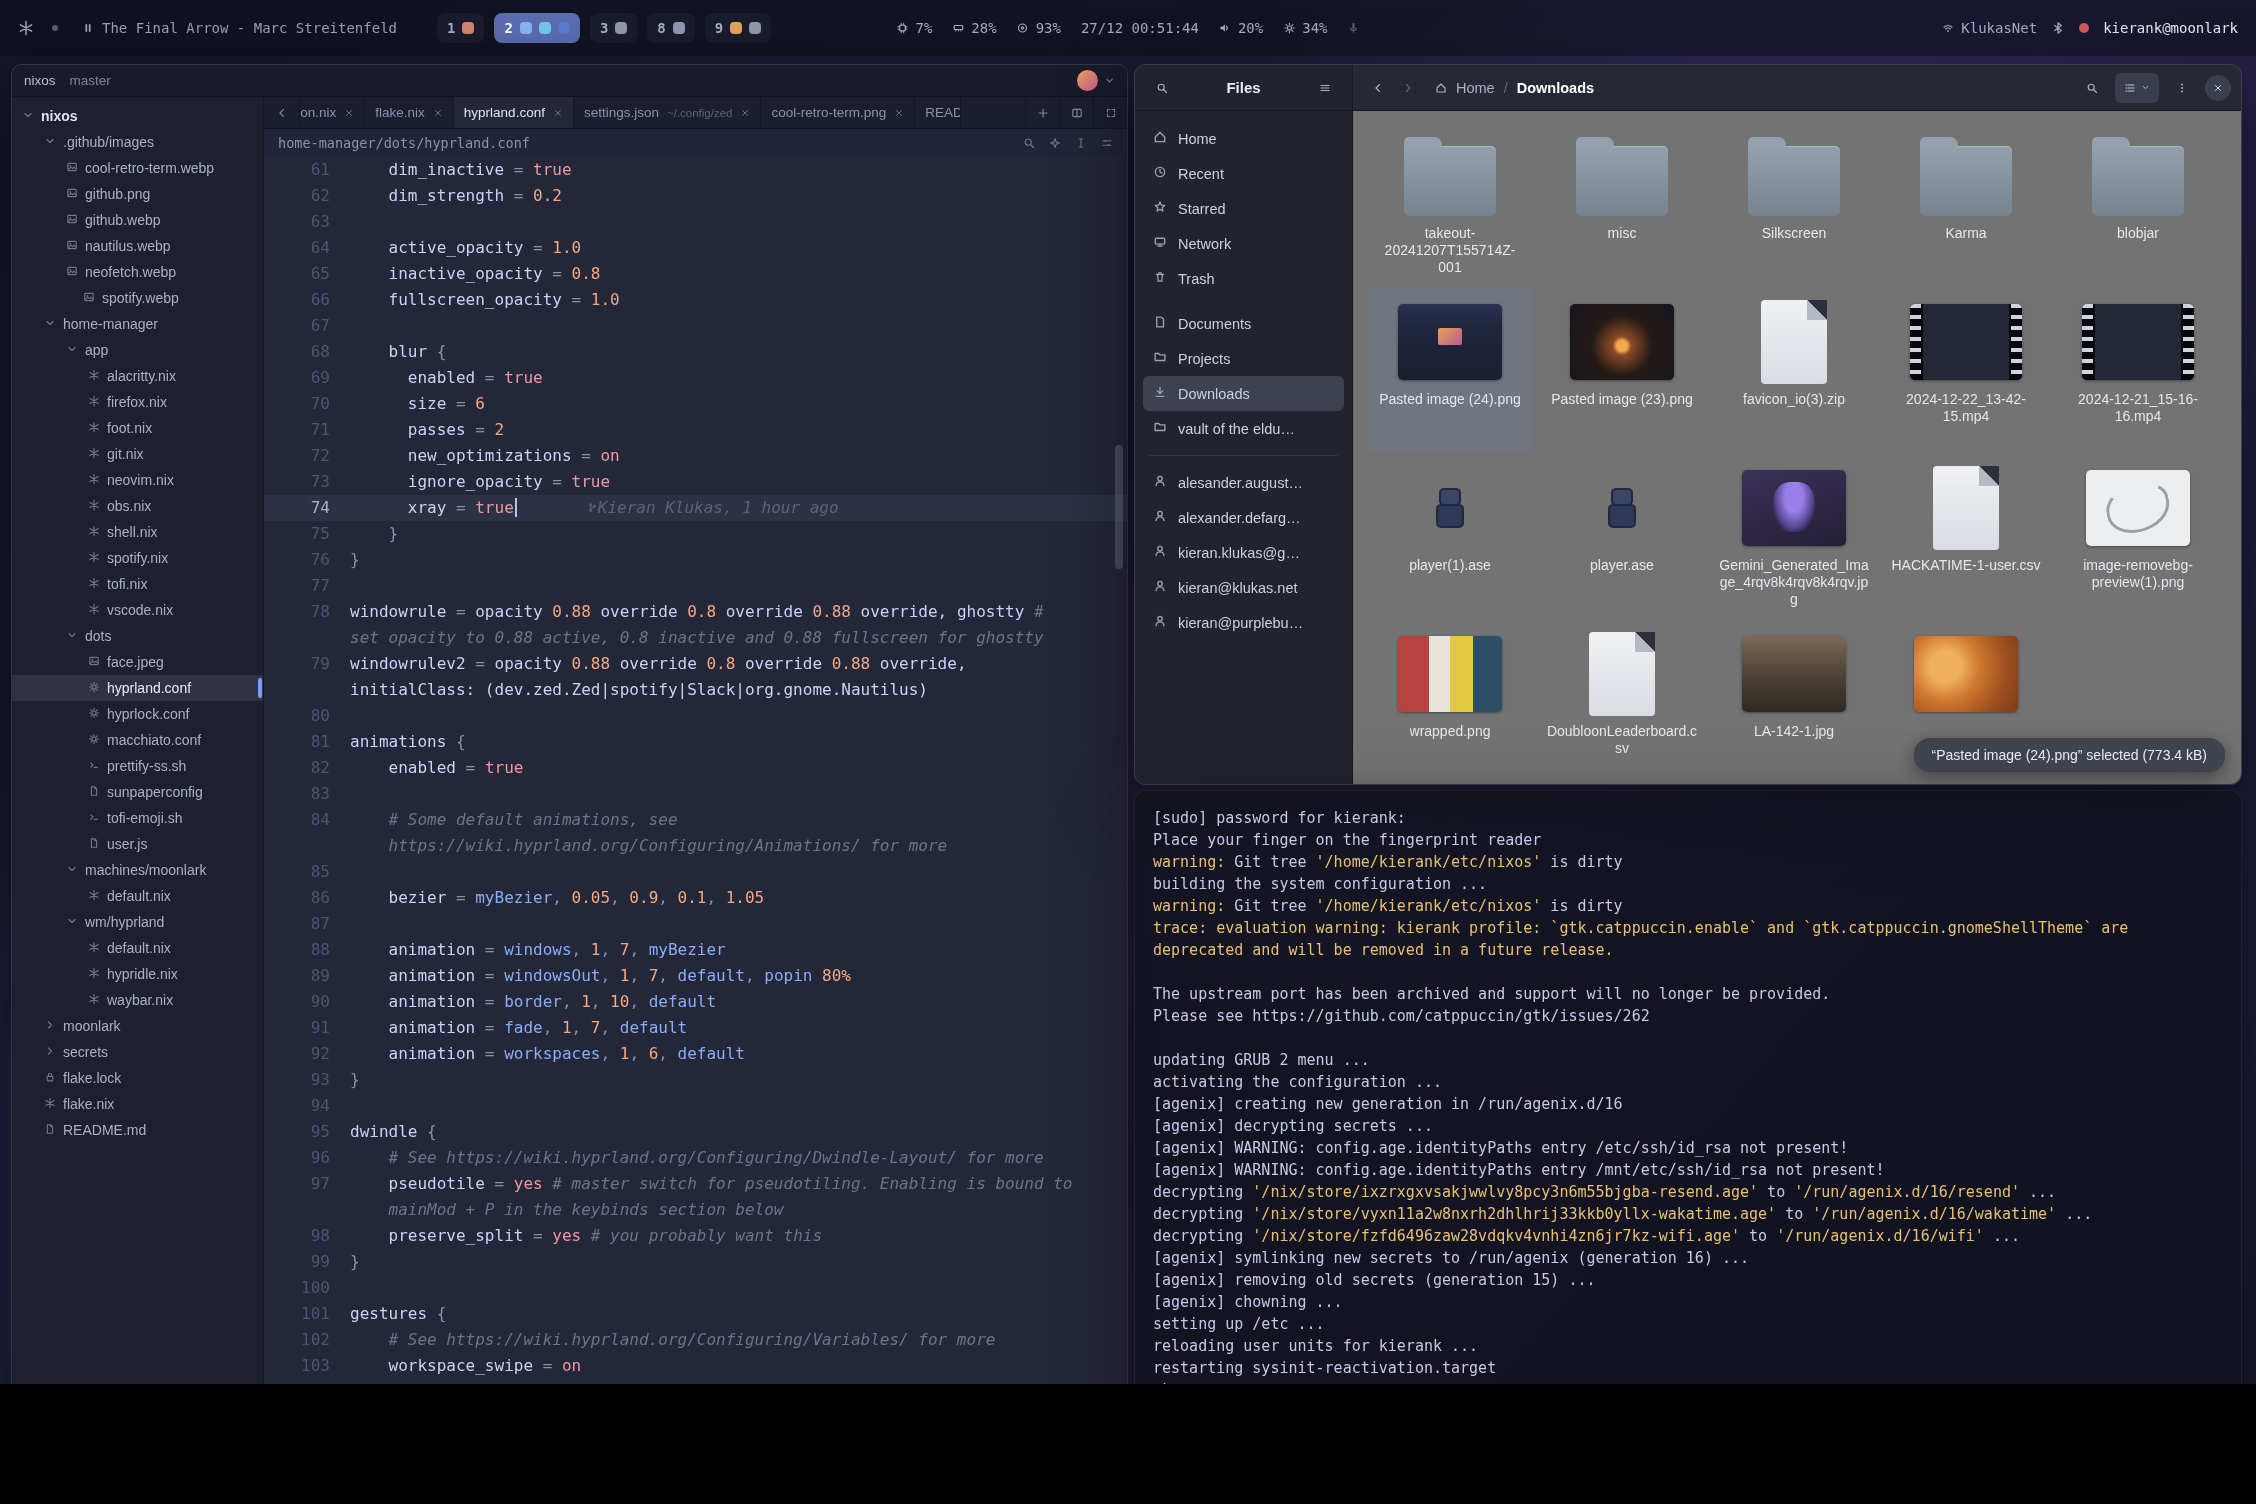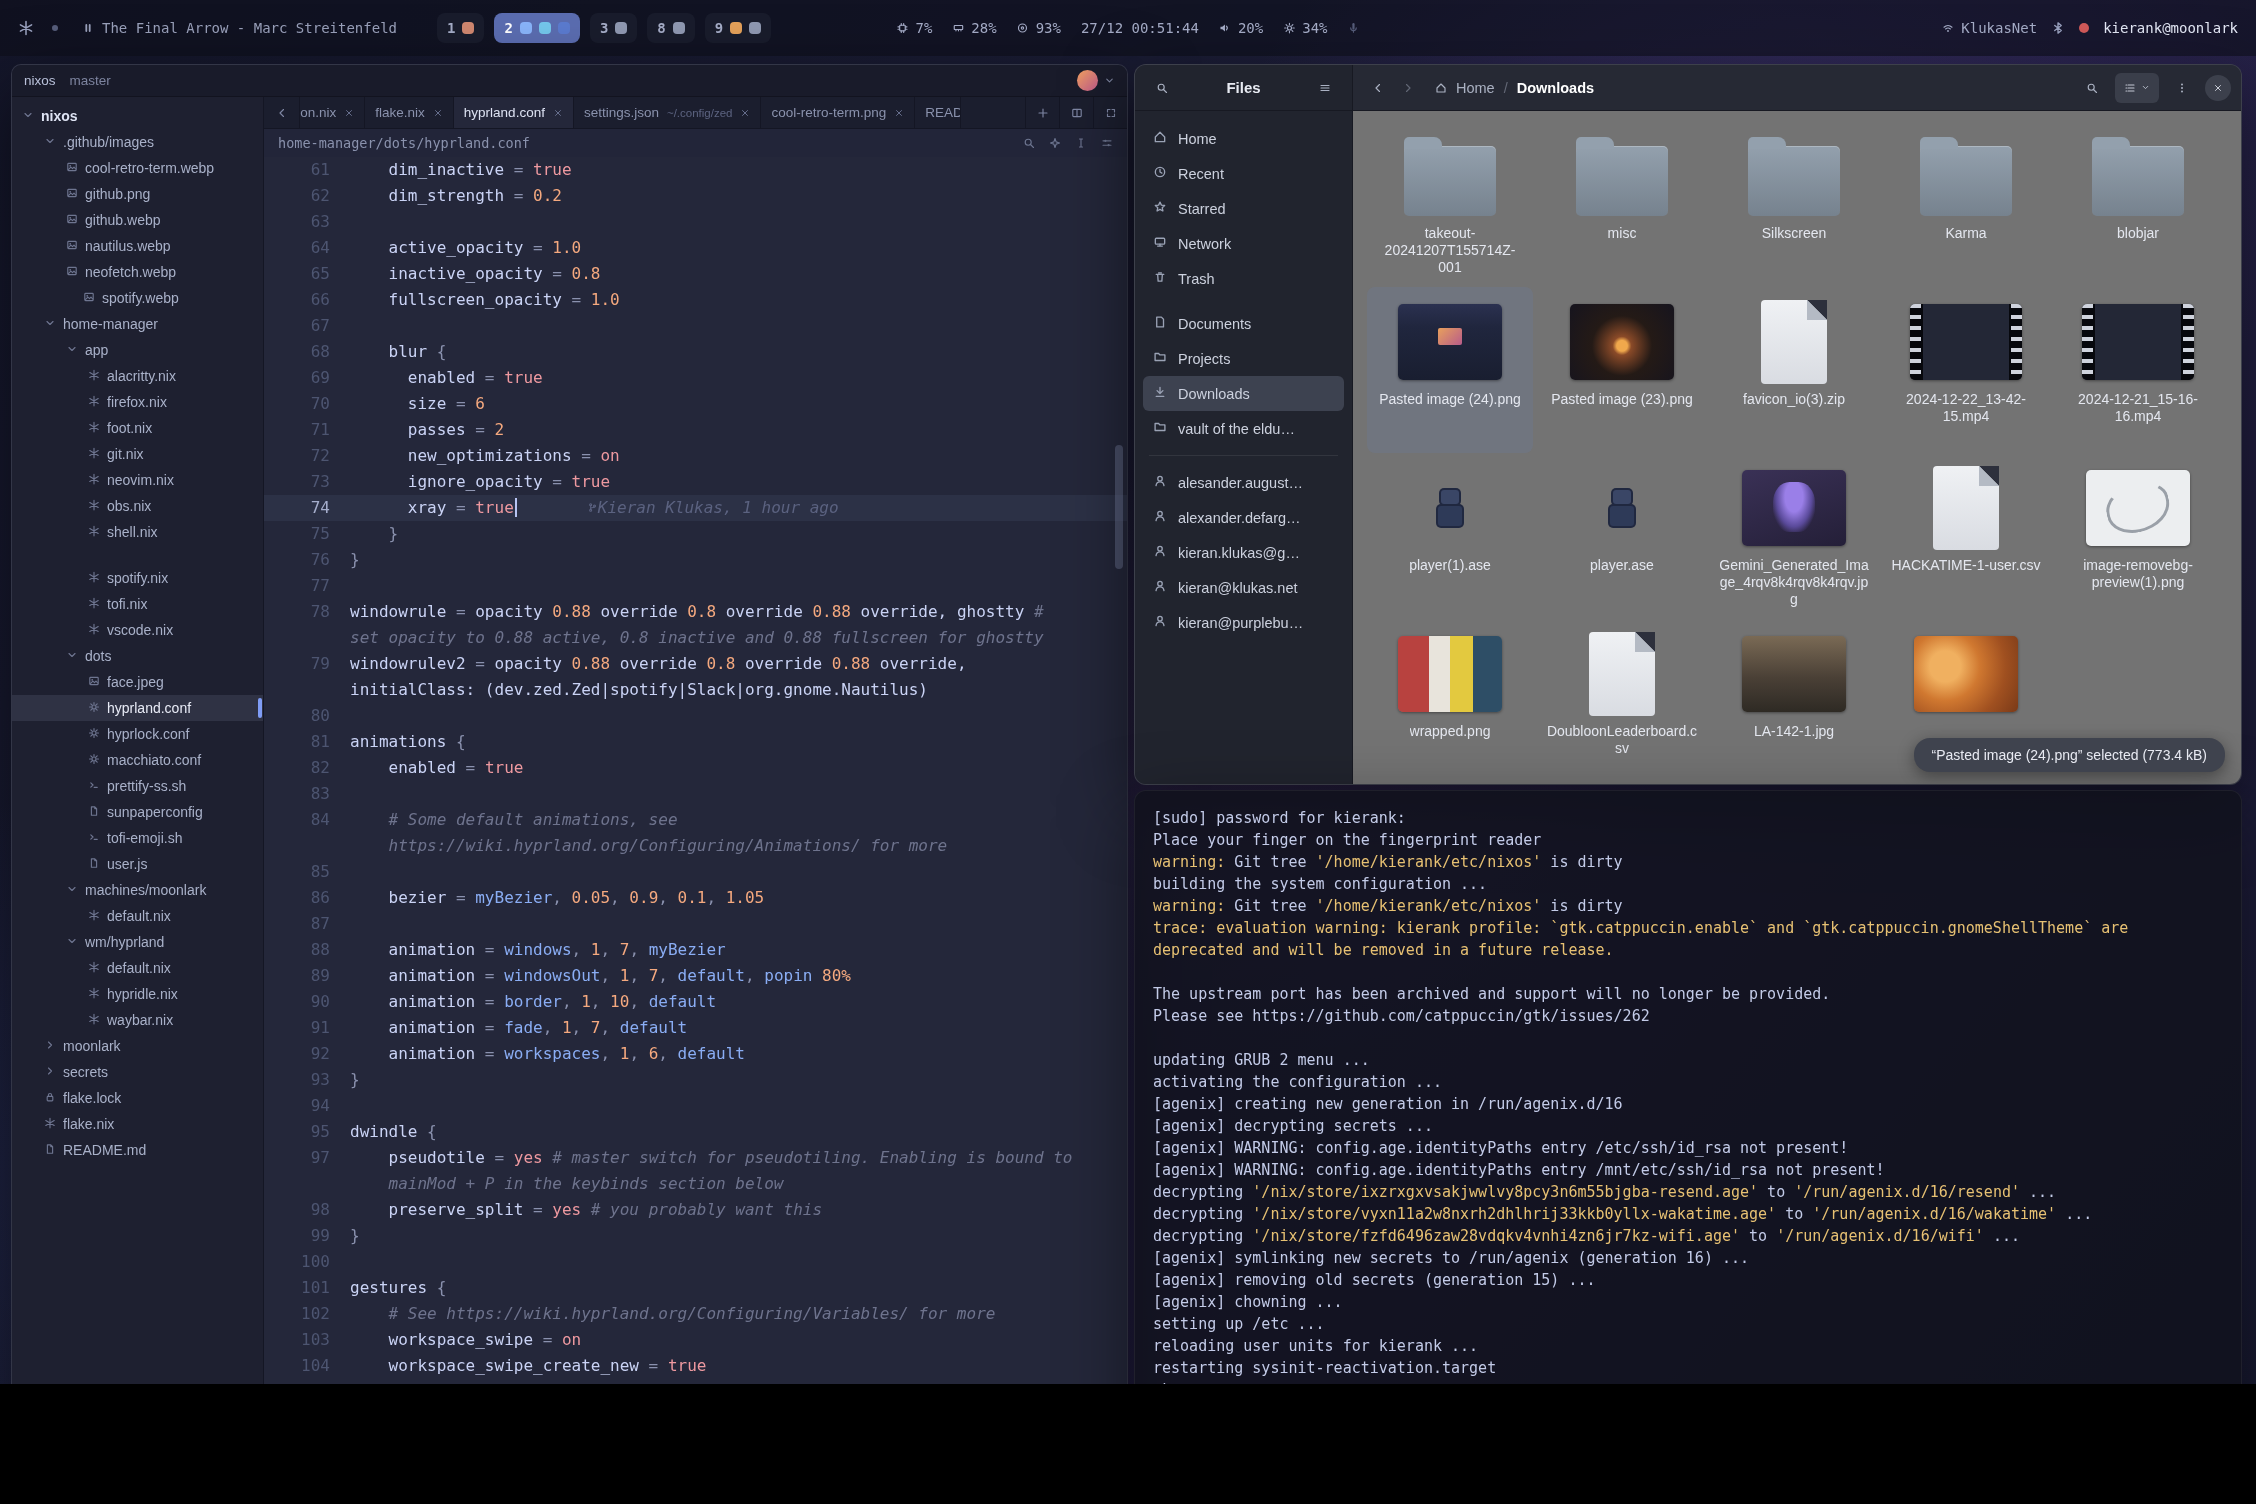--- a/index.html
+++ b/index.html
@@ -405,21 +405,21 @@
                 <path d="M6 1.2v9.6M1.8 3.6l8.4 4.8M1.8 8.4l8.4-4.8"></path>
               </svg></span>
             <span class="tlabel">obs.nix</span>
           </div>
           <div class="trow" style="padding-left: 76px;">
             <span class="tico"><svg viewBox="0 0 12 12" width="12" height="12" fill="none" stroke="currentColor" stroke-width="1.15" stroke-linecap="round" stroke-linejoin="round">
                 <path d="M6 1.2v9.6M1.8 3.6l8.4 4.8M1.8 8.4l8.4-4.8"></path>
               </svg></span>
             <span class="tlabel">shell.nix</span>
           </div>
-          <div class="trow" style="padding-left: 76px; margin-top: 20px;">
+          <div class="trow" style="padding-left: 76px;">
             <span class="tico"><svg viewBox="0 0 12 12" width="12" height="12" fill="none" stroke="currentColor" stroke-width="1.15" stroke-linecap="round" stroke-linejoin="round">
                 <path d="M6 1.2v9.6M1.8 3.6l8.4 4.8M1.8 8.4l8.4-4.8"></path>
               </svg></span>
             <span class="tlabel">spotify.nix</span>
           </div>
           <div class="trow" style="padding-left: 76px;">
             <span class="tico"><svg viewBox="0 0 12 12" width="12" height="12" fill="none" stroke="currentColor" stroke-width="1.15" stroke-linecap="round" stroke-linejoin="round">
                 <path d="M6 1.2v9.6M1.8 3.6l8.4 4.8M1.8 8.4l8.4-4.8"></path>
               </svg></span>
             <span class="tlabel">tofi.nix</span>
@@ -695,20 +695,21 @@
             <div class="cl"><span class="ln">86</span><span class="ct">    <span class="s-w">bezier</span><span class="s-o"> = </span><span class="s-i">myBezier</span><span class="s-o">, </span><span class="s-n">0.05</span><span class="s-o">, </span><span class="s-n">0.9</span><span class="s-o">, </span><span class="s-n">0.1</span><span class="s-o">, </span><span class="s-n">1.05</span></span></div>
             <div class="cl"><span class="ln">87</span><span class="ct"></span></div>
             <div class="cl"><span class="ln">88</span><span class="ct">    <span class="s-w">animation</span><span class="s-o"> = </span><span class="s-i">windows</span><span class="s-o">, </span><span class="s-n">1</span><span class="s-o">, </span><span class="s-n">7</span><span class="s-o">, </span><span class="s-i">myBezier</span></span></div>
             <div class="cl"><span class="ln">89</span><span class="ct">    <span class="s-w">animation</span><span class="s-o"> = </span><span class="s-i">windowsOut</span><span class="s-o">, </span><span class="s-n">1</span><span class="s-o">, </span><span class="s-n">7</span><span class="s-o">, </span><span class="s-i">default</span><span class="s-o">, </span><span class="s-i">popin </span><span class="s-n">80%</span></span></div>
             <div class="cl"><span class="ln">90</span><span class="ct">    <span class="s-w">animation</span><span class="s-o"> = </span><span class="s-i">border</span><span class="s-o">, </span><span class="s-n">1</span><span class="s-o">, </span><span class="s-n">10</span><span class="s-o">, </span><span class="s-i">default</span></span></div>
             <div class="cl"><span class="ln">91</span><span class="ct">    <span class="s-w">animation</span><span class="s-o"> = </span><span class="s-i">fade</span><span class="s-o">, </span><span class="s-n">1</span><span class="s-o">, </span><span class="s-n">7</span><span class="s-o">, </span><span class="s-i">default</span></span></div>
             <div class="cl"><span class="ln">92</span><span class="ct">    <span class="s-w">animation</span><span class="s-o"> = </span><span class="s-i">workspaces</span><span class="s-o">, </span><span class="s-n">1</span><span class="s-o">, </span><span class="s-n">6</span><span class="s-o">, </span><span class="s-i">default</span></span></div>
             <div class="cl"><span class="ln">93</span><span class="ct"><span class="s-o">}</span></span></div>
             <div class="cl"><span class="ln">94</span><span class="ct"></span></div>
             <div class="cl"><span class="ln">95</span><span class="ct"><span class="s-w">dwindle</span><span class="s-o"> {</span></span></div>
+            <div class="cl"><span class="ln">96</span><span class="ct">    <span class="s-c"># See https://wiki.hyprland.org/Configuring/Dwindle-Layout/ for more</span></span></div>
             <div class="cl"><span class="ln">97</span><span class="ct">    <span class="s-w">pseudotile</span><span class="s-o"> = </span><span class="s-b">yes</span><span class="s-c"> # master switch for pseudotiling. Enabling is bound to</span></span></div>
             <div class="cl"><span class="ln"></span><span class="ct">    <span class="s-c">mainMod + P in the keybinds section below</span></span></div>
             <div class="cl"><span class="ln">98</span><span class="ct">    <span class="s-w">preserve_split</span><span class="s-o"> = </span><span class="s-b">yes</span><span class="s-c"> # you probably want this</span></span></div>
             <div class="cl"><span class="ln">99</span><span class="ct"><span class="s-o">}</span></span></div>
             <div class="cl"><span class="ln">100</span><span class="ct"></span></div>
             <div class="cl"><span class="ln">101</span><span class="ct"><span class="s-w">gestures</span><span class="s-o"> {</span></span></div>
             <div class="cl"><span class="ln">102</span><span class="ct">    <span class="s-c"># See https://wiki.hyprland.org/Configuring/Variables/ for more</span></span></div>
             <div class="cl"><span class="ln">103</span><span class="ct">    <span class="s-w">workspace_swipe</span><span class="s-o"> = </span><span class="s-b">on</span></span></div>
             <div class="cl"><span class="ln">104</span><span class="ct">    <span class="s-w">workspace_swipe_create_new</span><span class="s-o"> = </span><span class="s-b">true</span></span></div>
             <div class="cl"><span class="ln">105</span><span class="ct"><span class="s-o">}</span></span></div>

